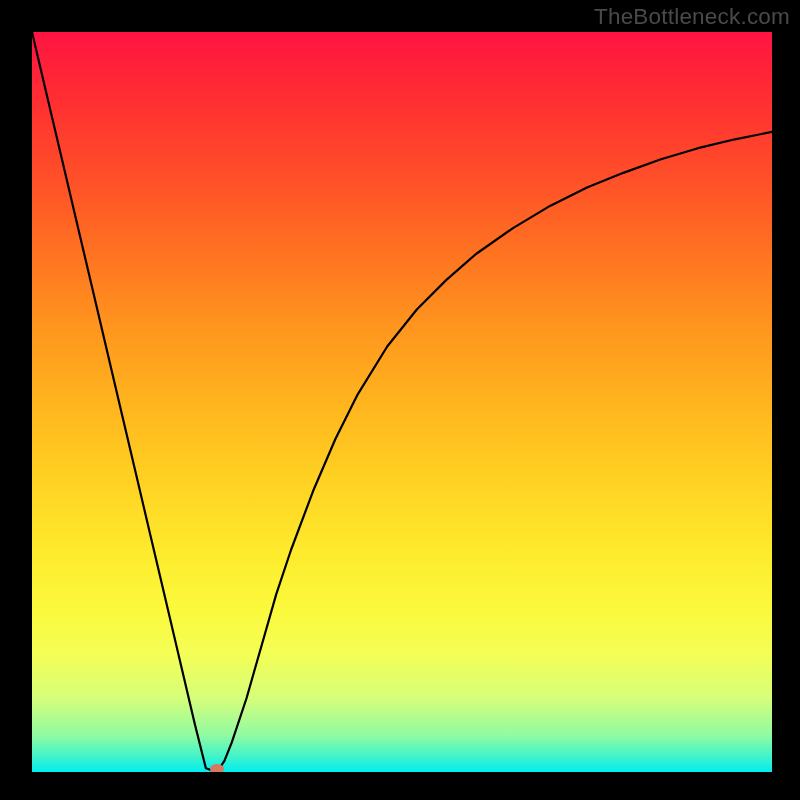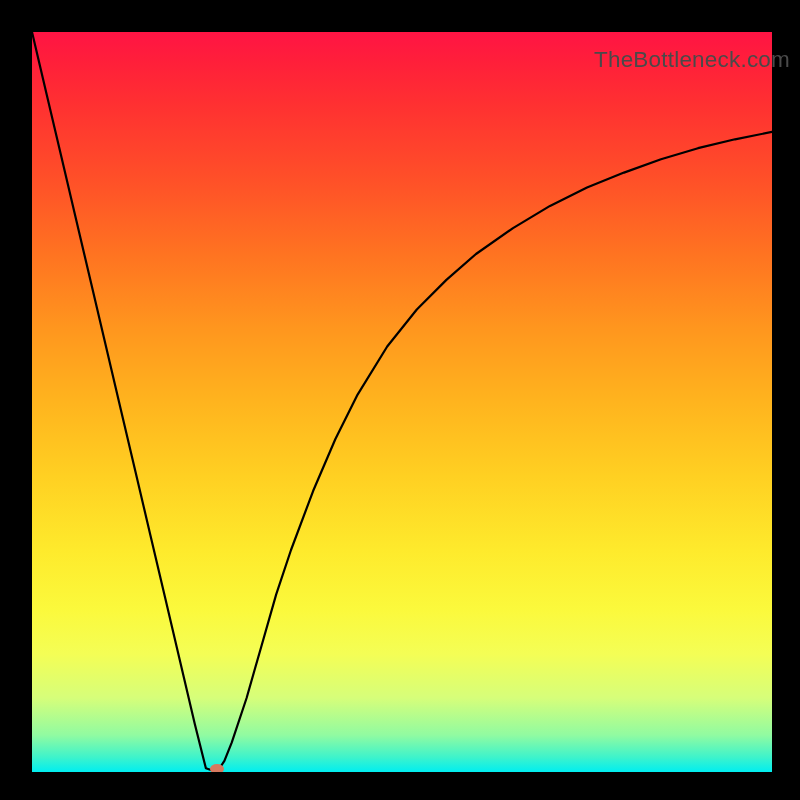--- a/index.html
+++ b/index.html
@@ -19,21 +19,20 @@
   }
   .watermark {
     position: absolute;
     top: 4px;
     right: 10px;
     color: #4a4a4a;
     font-size: 22.5px;
     letter-spacing: 0.2px;
     font-weight: 400;
     z-index: 5;
-    margin-top: 43px;
   }
   .plot-area {
     position: absolute;
     left: 32px;
     top: 32px;
     width: 740px;
     height: 740px;
     overflow: hidden;
   }
   .gradient {

